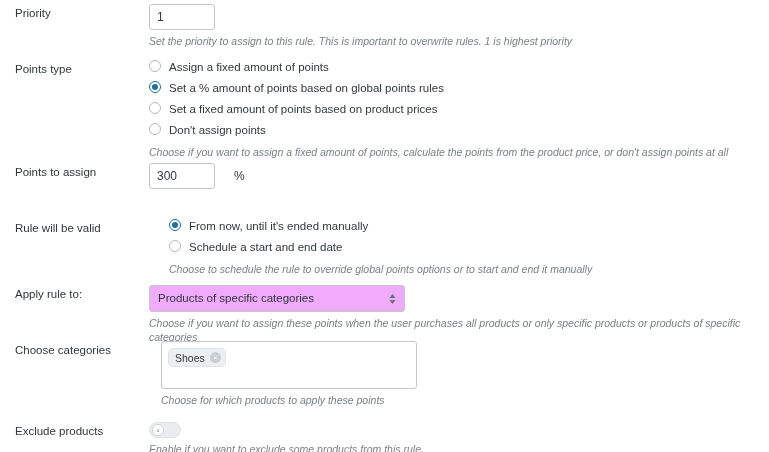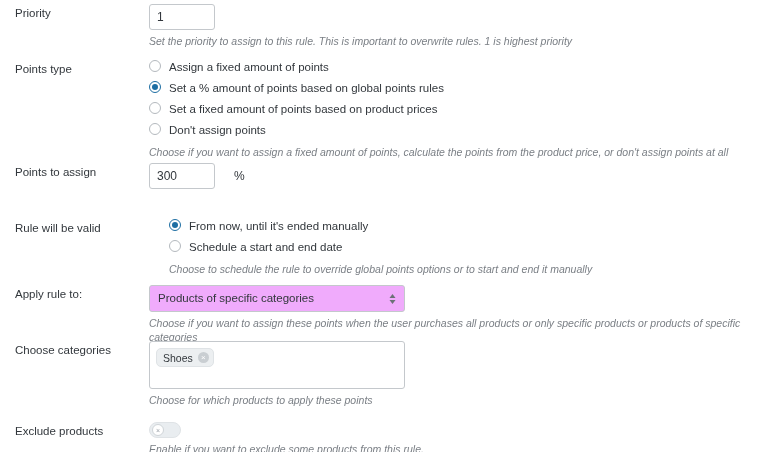--- a/index.html
+++ b/index.html
@@ -204,21 +204,21 @@
     justify-content: center;
     font-size: 7px;
     color: #9aa1a8;
   }
   
   #row-priority   { position: absolute; left: 0; top: 4px;   width: 769px; }
   #row-pointstype { position: absolute; left: 0; top: 60px;  width: 769px; }
   #row-pointsassign { position: absolute; left: 0; top: 163px; width: 769px; }
   #row-validity   { position: absolute; left: 0; top: 219px; width: 769px; gap: 20px; }
   #row-applyto    { position: absolute; left: 0; top: 285px; width: 769px; justify-content: flex-end; }
-  #row-categories { position: absolute; left: 0; top: 341px; width: 769px; }
+  #row-categories { position: absolute; left: 0; top: 341px; width: 769px; gap: 12px; }
   #row-exclude    { position: absolute; left: 0; top: 422px; width: 769px; }
 </style>
 </head>
 <body>
 
 <div class="form">
 
   <div class="row" id="row-priority">
     <div class="label-col">
       <span class="lbl">Priority</span>

